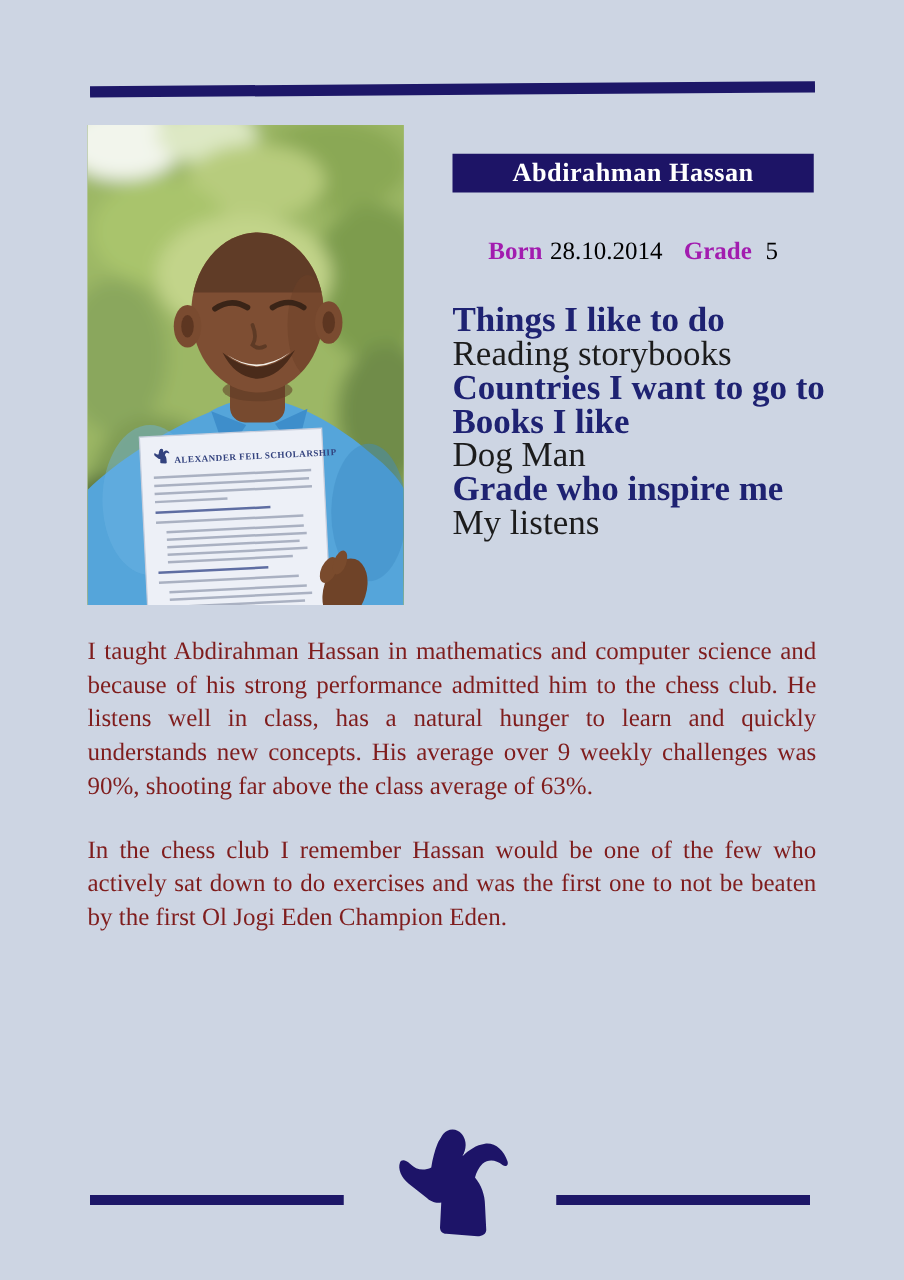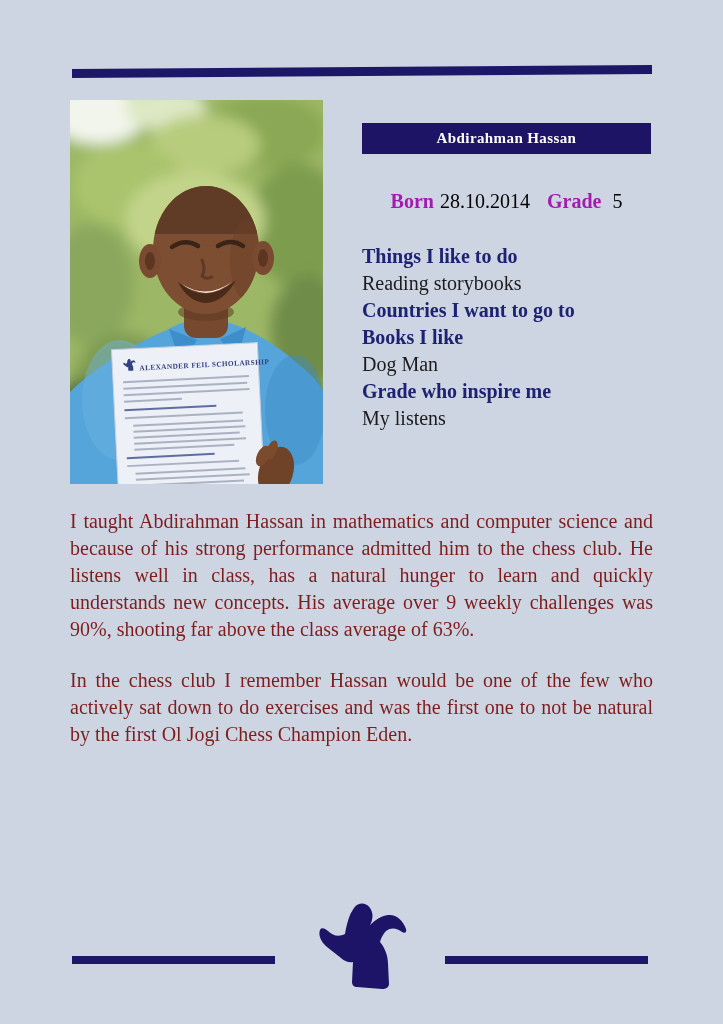--- a/index.html
+++ b/index.html
@@ -18,34 +18,34 @@
   }
   .photo{
     position:absolute;left:70px;top:100px;width:253px;height:384px;
     overflow:hidden;background:#9db86a;
   }
   .photo svg{display:block;}
   .name-box{
     position:absolute;left:362px;top:123px;width:289px;height:31px;
     background:#1d1466;color:#ffffff;
     display:flex;align-items:center;justify-content:center;
-    font-size:15px;font-weight:700;letter-spacing:0.4px;
+    font-size:21px;font-weight:700;letter-spacing:0.4px;
   }
   .born-row{
     position:absolute;left:362px;top:190px;width:289px;
     font-size:20px;text-align:center;white-space:nowrap;
   }
   .born-row .lbl{color:#a21caf;font-weight:700;}
   .born-row .val{color:#000000;font-family:Liberation Serif, serif;}
   .born-row .sp-sm{display:inline-block;width:6px;}
   .born-row .sp-md{display:inline-block;width:17px;}
   .born-row .sp-gr{display:inline-block;width:11px;}
   .info-list{
     position:absolute;left:362px;top:243px;width:300px;
-    font-size:20px;line-height:27px;
+    font-size:28px;line-height:27px;
   }
   .info-list .lbl{color:#1e2272;font-weight:700;}
   .info-list .val{color:#1c1c1c;}
   .body-text{
     position:absolute;left:70px;top:508px;width:583px;
     font-size:20px;line-height:27px;color:#7f1d1d;
     text-align:justify;
   }
   .body-text p{margin:0 0 24px 0;}
   .bottom-bar{
@@ -174,21 +174,21 @@
     <div class="val">Reading storybooks</div>
     <div class="lbl">Countries I want to go to</div>
     <div class="lbl">Books I like</div>
     <div class="val">Dog Man</div>
     <div class="lbl">Grade who inspire me</div>
     <div class="val">My listens</div>
   </div>
 
   <div class="body-text">
     <p>I taught Abdirahman Hassan in mathematics and computer science and because of his strong performance admitted him to the chess club. He listens well in class, has a natural hunger to learn and quickly understands new concepts. His average over 9 weekly challenges was 90%, shooting far above the class average of 63%.</p>
-    <p>In the chess club I remember Hassan would be one of the few who actively sat down to do exercises and was the first one to not be natural by the first Ol Jogi Chess Champion Eden.</p>
+    <p>In the chess club I remember Hassan would be one of the few who actively sat down to do exercises and was the first one to not be beaten by the first Ol Jogi Eden Champion Eden.</p>
   </div>
 
   <div class="bottom-bar left"></div>
   <div class="bottom-bar right"></div>
   <svg class="footer-logo" viewBox="0 0 100 88">
     <ellipse cx="51" cy="13" rx="10.5" ry="12.5" fill="#1d1468"></ellipse>
     <path d="M44,5 C50,1 58,3 60,10 C61,14 61,18 59,22 C64,17 70,13 77,12 C85,11 92,17 95,26 C96,29 94,31 91,29 C86,25 80,24 75,28 C72,31 70,35 69,39 C74,45 77,53 77,61 L78,81 C78,84 75,86 71,86 L46,84 C43,84 41,82 41,79 L42,59 C38,60 33,58 30,55 L16,44 C10,39 7,32 9,27 C10,24 14,25 17,28 C22,33 28,34 34,31 C35,24 37,17 39,12 C40,9 42,7 44,5 Z" fill="#1d1468"></path>
   </svg>
 
 </div>

